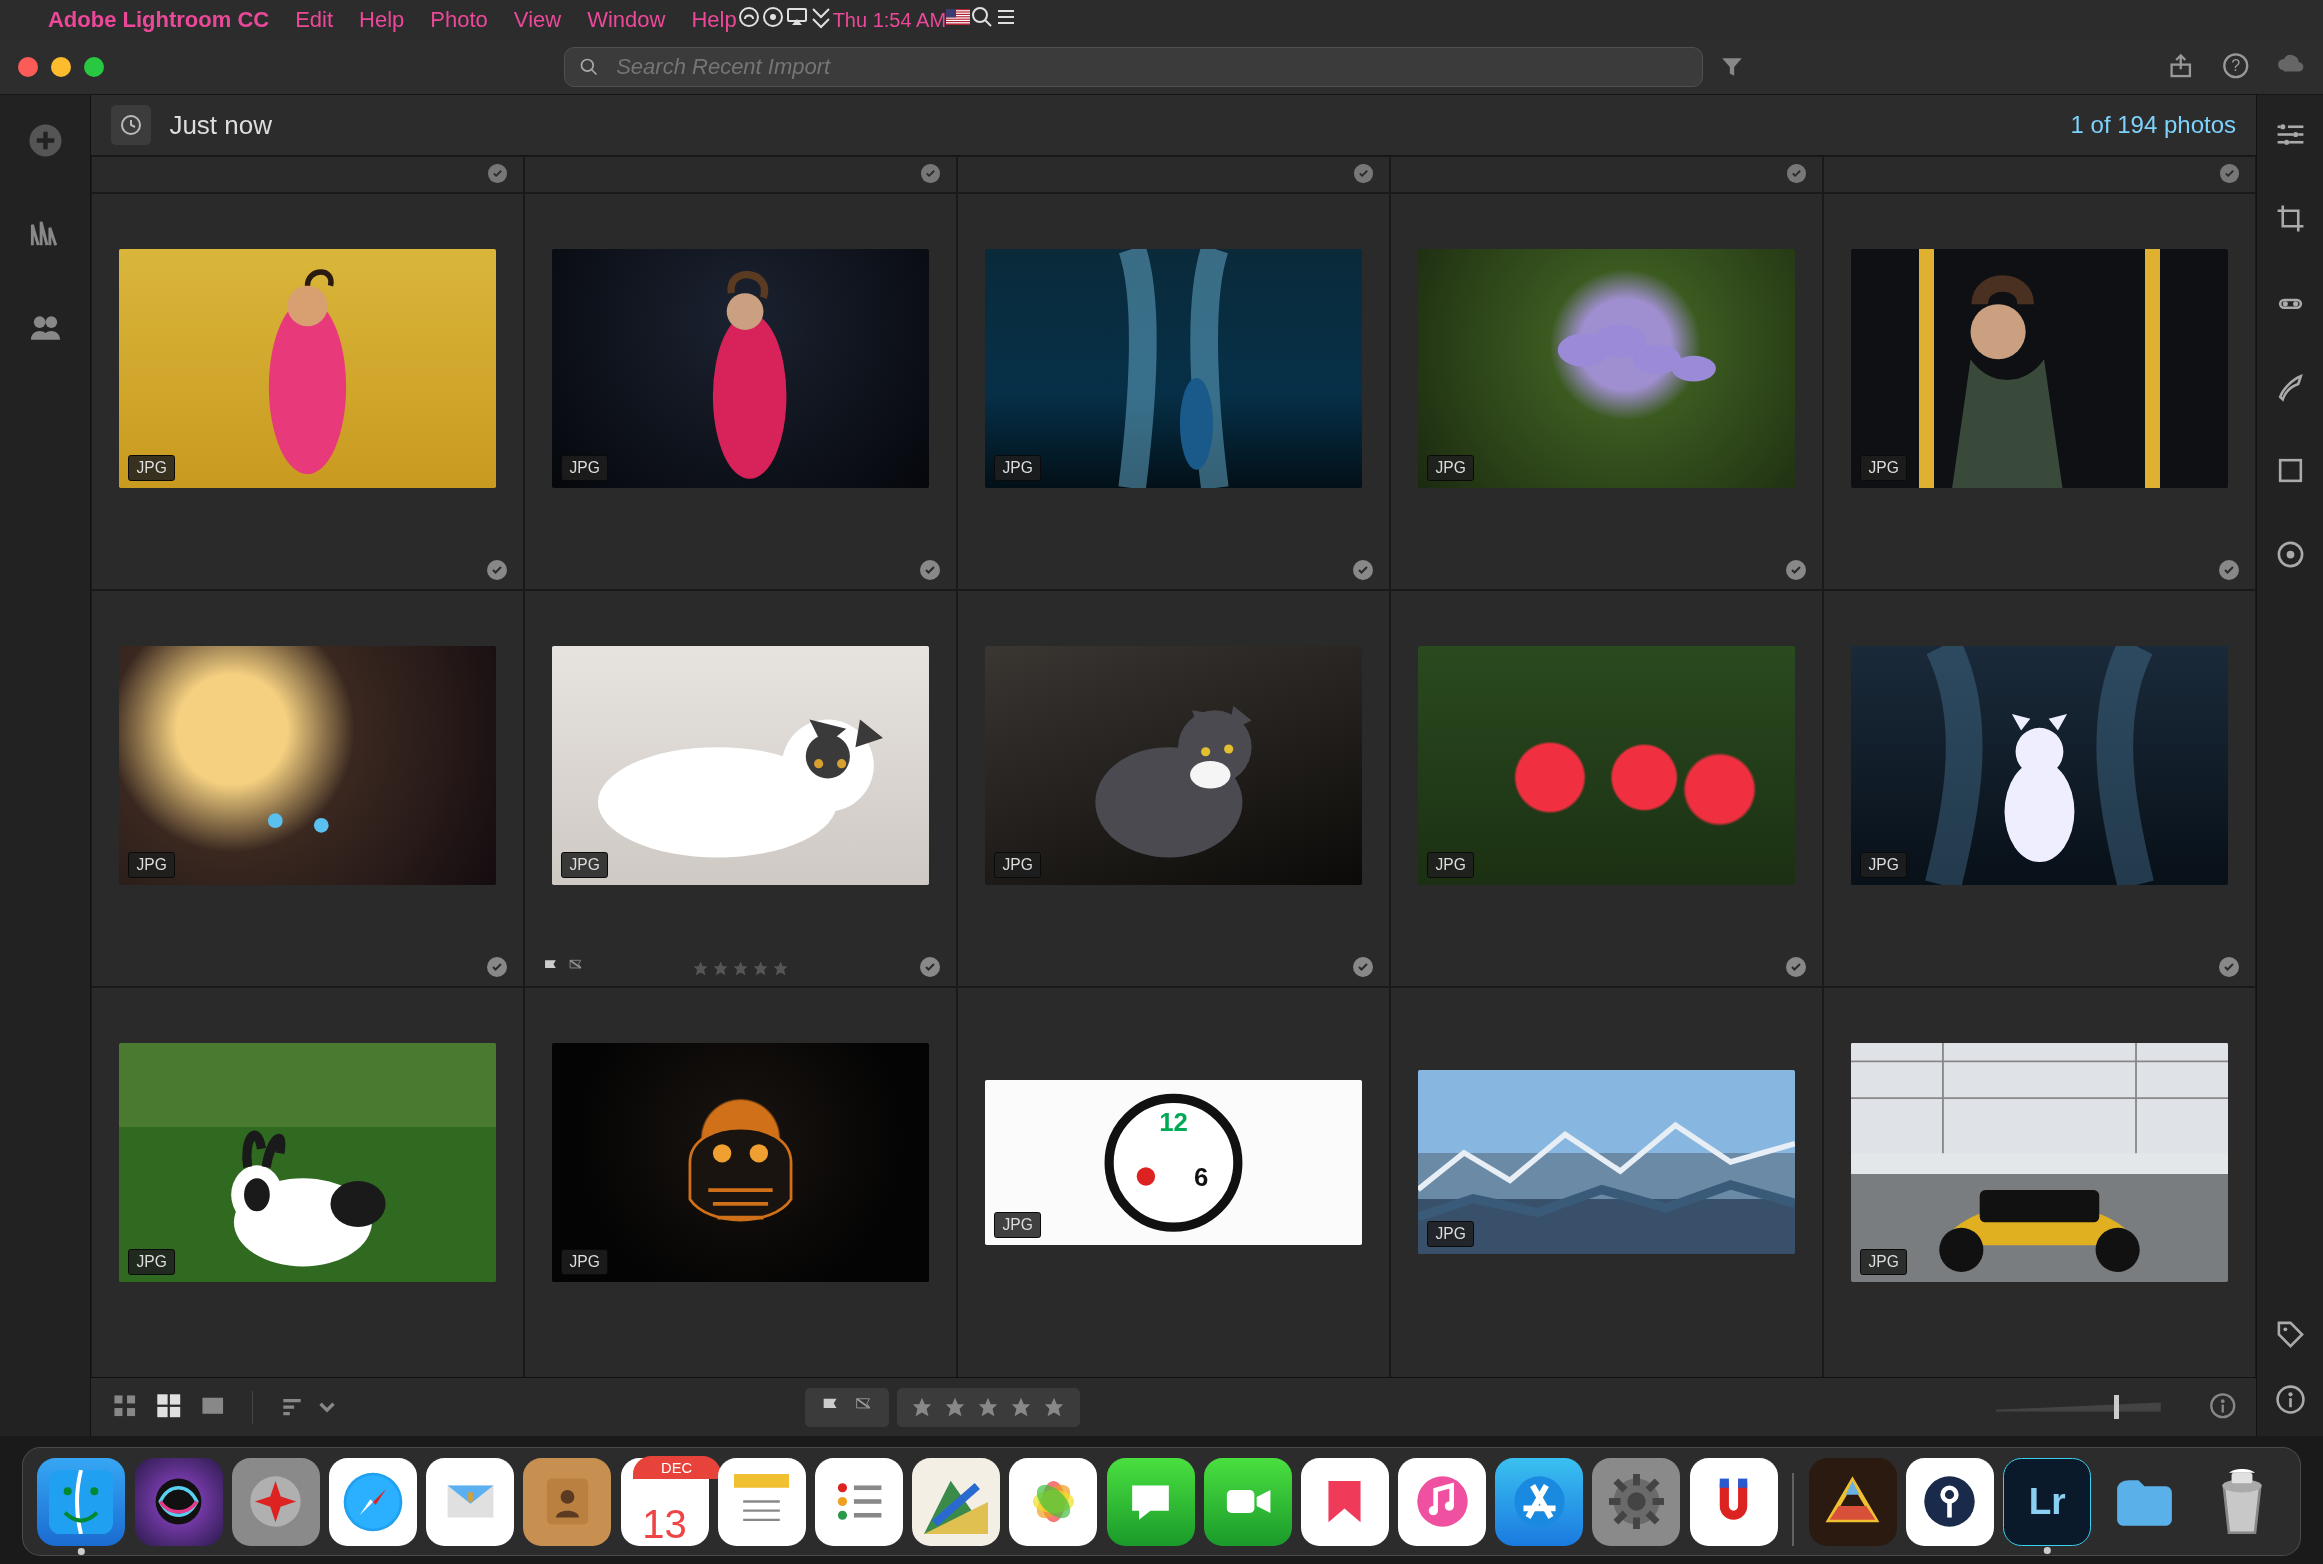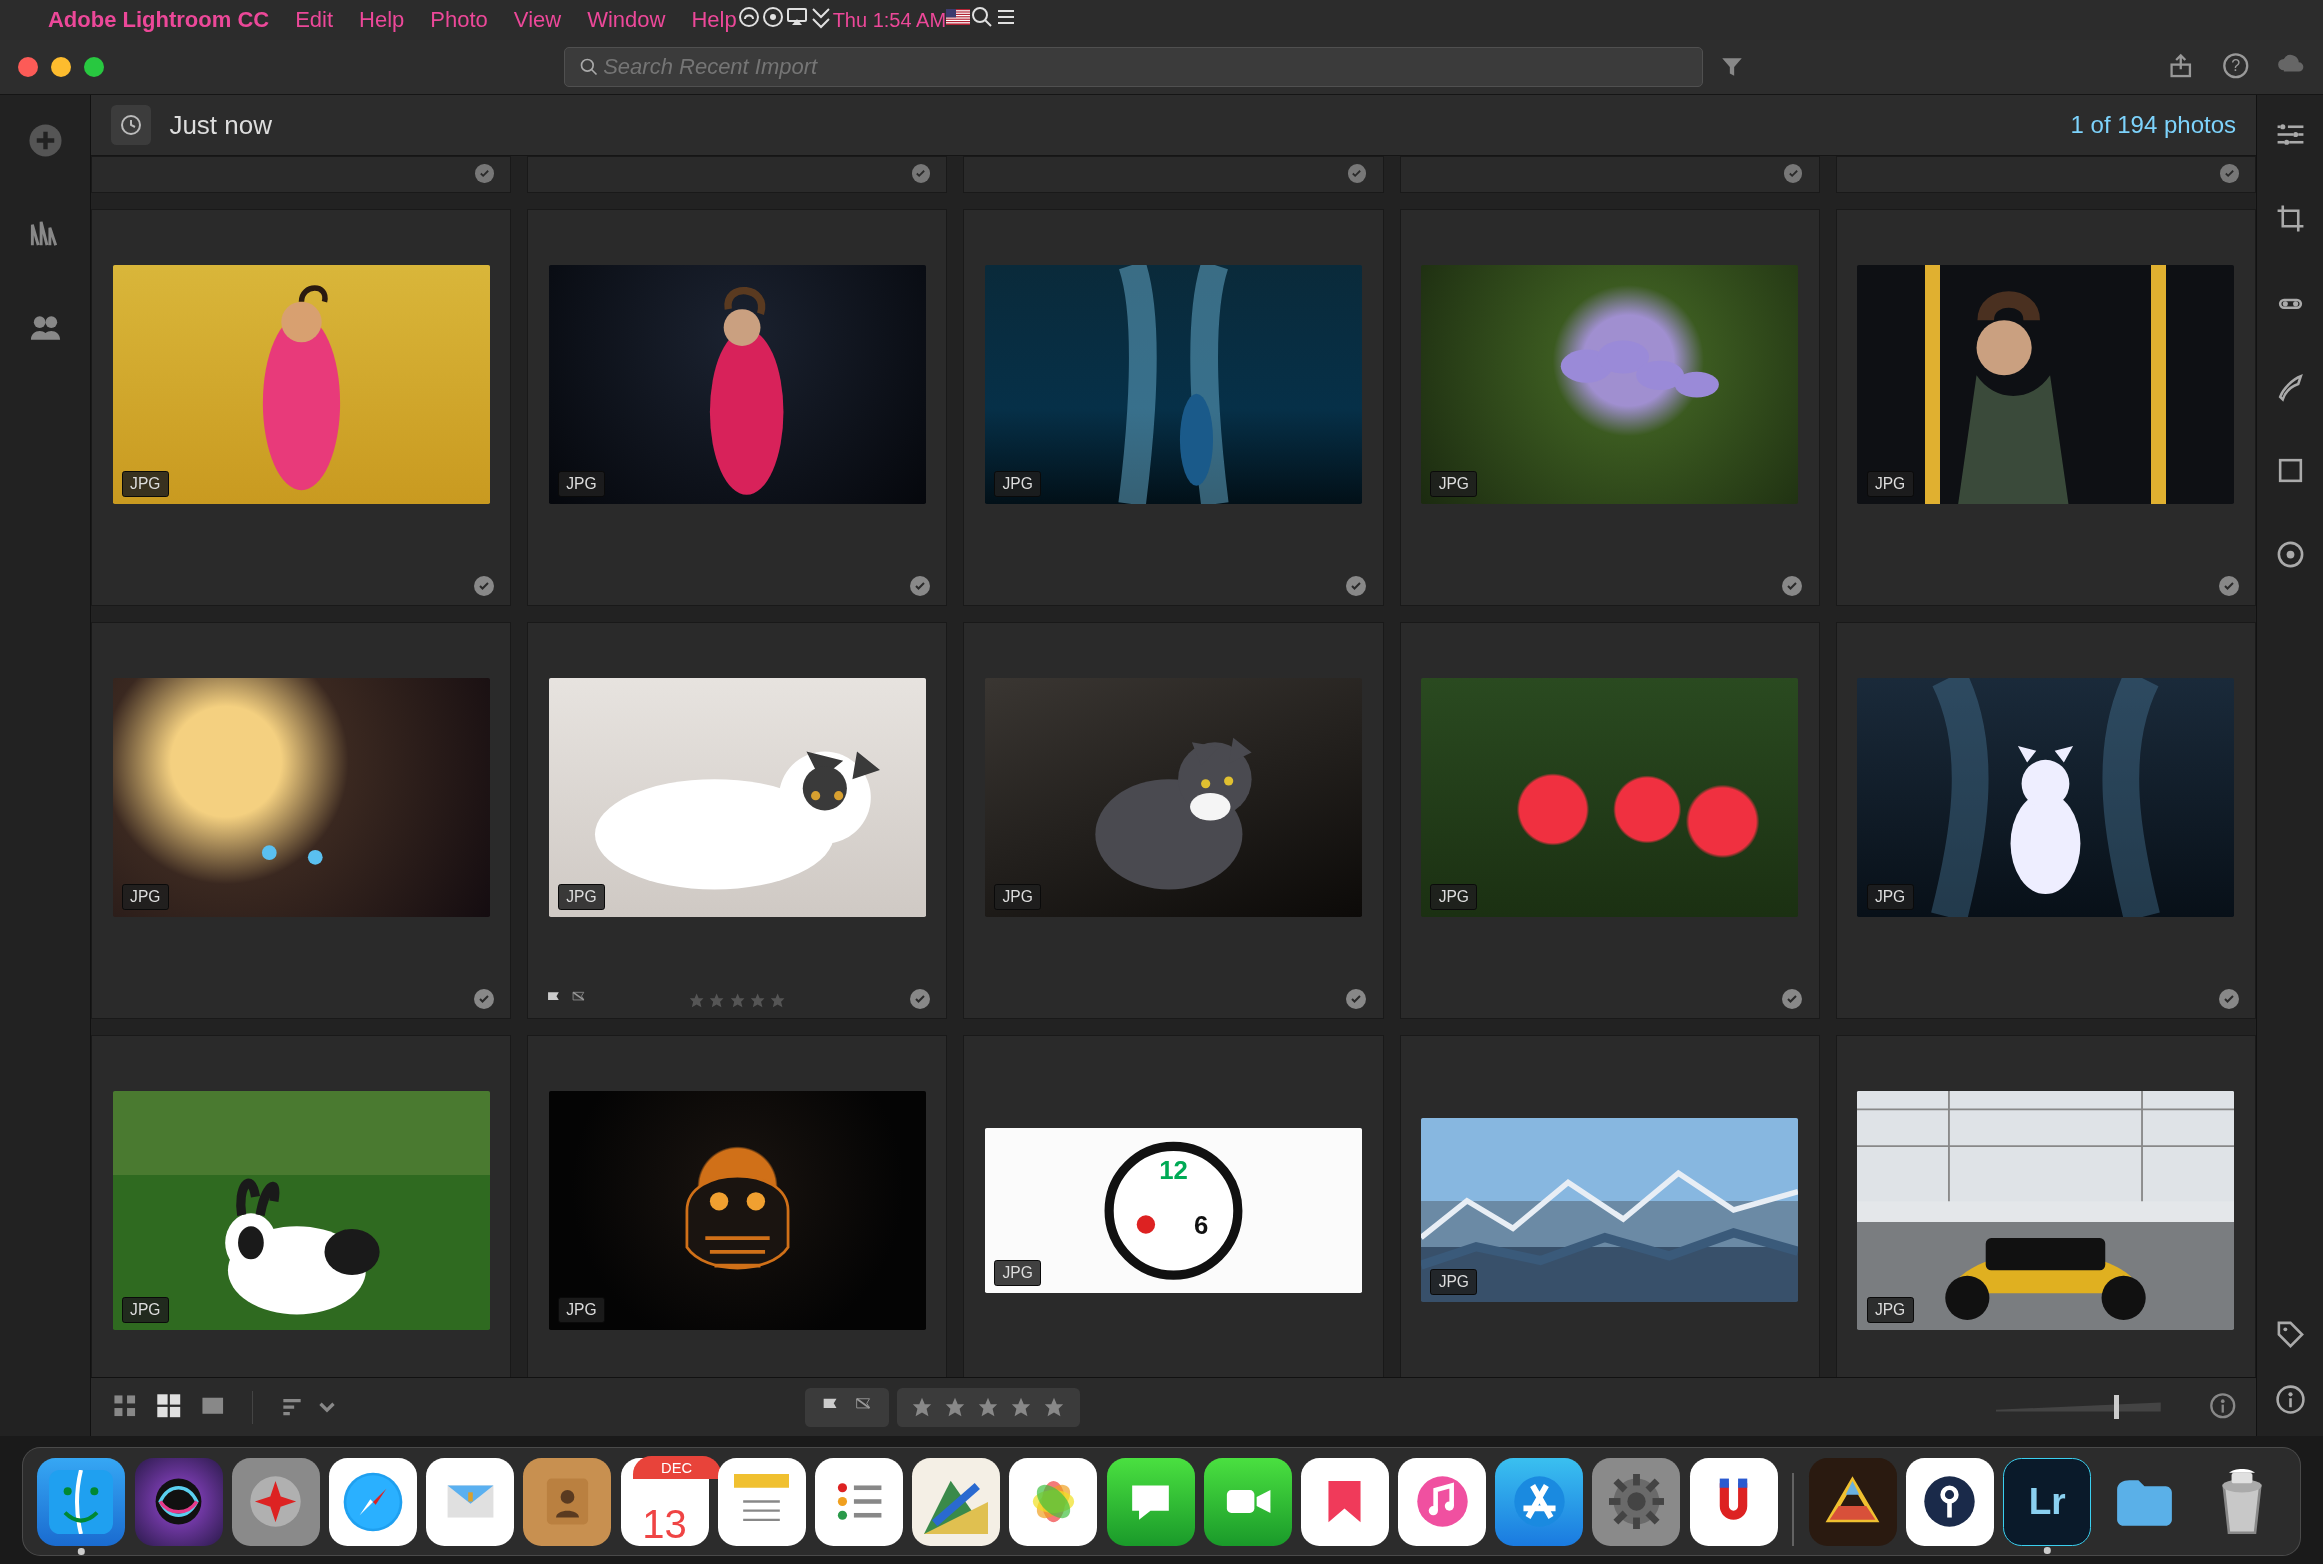--- a/index.html
+++ b/index.html
@@ -55,25 +55,25 @@
   .tl.red { background: #fc5b57; }
   .tl.yellow { background: #fdbc2e; }
   .tl.green { background: #28c840; }
 
   .search-wrap { flex: 1; display: flex; justify-content: center; }
   .search {
     width: 1139px;
     height: 40px;
     background: #3b3b3b;
     border: 0.9px solid #505050;
-    border-radius: 5px;
+    border-radius: 10px;
     display: flex;
     align-items: center;
     padding: 0 14.7px;
-    gap: 4px;
+    gap: 17px;
     color: #aaa;
     font-style: italic;
   }
   .search svg { width: 20px; height: 20px; fill: #aaa; }
   .search input {
     flex: 1;
     background: transparent;
     border: none;
     outline: none;
     color: #ccc;
@@ -140,21 +140,21 @@
     background: #222;
     position: relative;
   }
   .grid-scroll::-webkit-scrollbar { width: 13px; }
   .grid-scroll::-webkit-scrollbar-track { background: #222; }
   .grid-scroll::-webkit-scrollbar-thumb { background: #555; border-radius: 6.4px; }
 
   .grid {
     display: grid;
     grid-template-columns: repeat(5, 1fr);
-    gap: 16px;
+    gap: 0;
     text-align: right;
   }
   .cell {
     position: relative;
     background: #2a2a2a;
     border: 0.9px solid #191919;
     height: 397px;
     display: flex;
     flex-direction: column;
     align-items: center;

